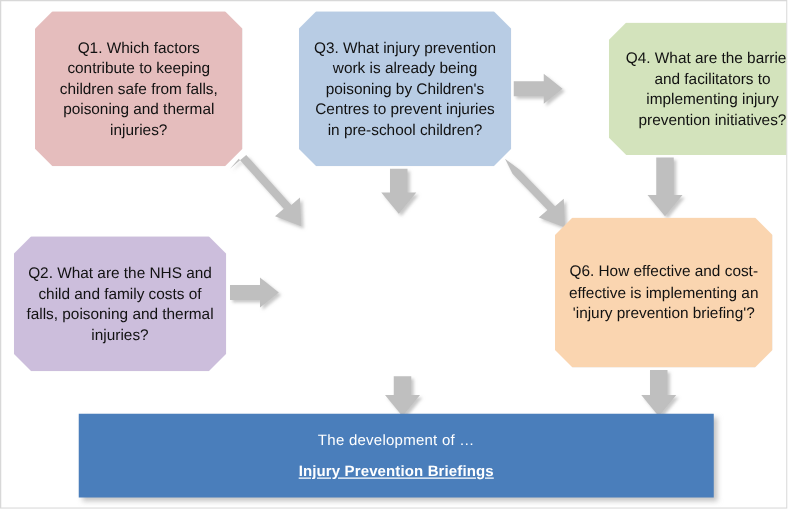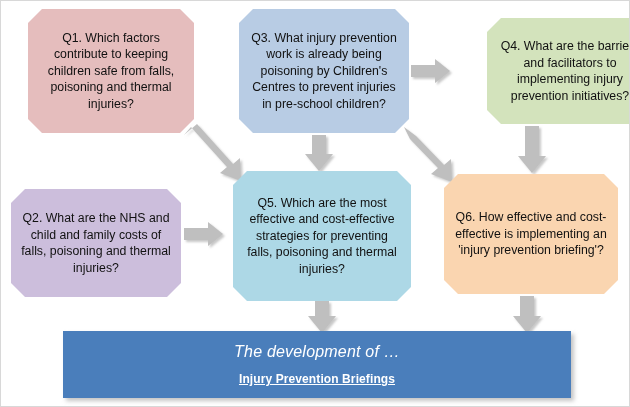--- a/index.html
+++ b/index.html
@@ -73,22 +73,21 @@
     background: #4A7EBB;
     box-sizing: border-box;
     display: flex;
     flex-direction: column;
     align-items: center;
     justify-content: center;
     color: #ffffff;
     filter: drop-shadow(3px 3px 2px rgba(140,140,140,0.5));
   }
   #banner-sub {
-    font-size: 16px;
-    font-style: italic;
+    font-size: 12px;
     letter-spacing: 0.2px;
     margin-bottom: 11px;
   }
   #banner-title {
     font-size: 12px;
     font-weight: bold;
     letter-spacing: 0.1px;
     text-decoration: underline;
   }
 </style>
@@ -146,23 +145,20 @@
   </div>
 
   <div class="qbox" id="box-q4" style="background:#D3E3BC;margin-left:36px;">
     <span class="qtext">Q4. What are the barriers and facilitators to implementing injury prevention initiatives?</span>
   </div>
 
   <div class="qbox" id="box-q2" style="background:#CCBEDC;">
     <span class="qtext">Q2. What are the NHS and child and family costs of falls, poisoning and thermal injuries?</span>
   </div>
 
-  <div class="qbox" id="box-q5" style="background:#ADD8E6;">
-    <span class="qtext">Q5. Which are the most effective and cost-effective strategies for preventing falls, poisoning and thermal injuries?</span>
-  </div>
 
   <div class="qbox" id="box-q6" style="background:#FAD5B0;align-items:center;">
     <span class="qtext">Q6. How effective and cost-effective is implementing an 'injury prevention briefing'?</span>
   </div>
 
   <div id="banner">
     <div id="banner-sub">The development of …</div>
     <div id="banner-title">Injury Prevention Briefings</div>
   </div>
 

